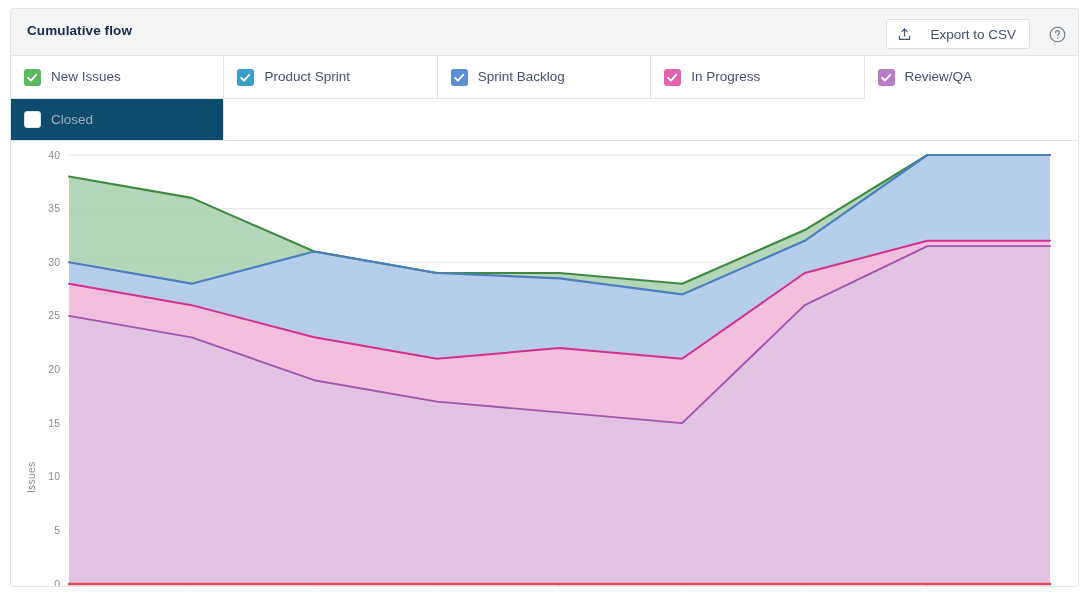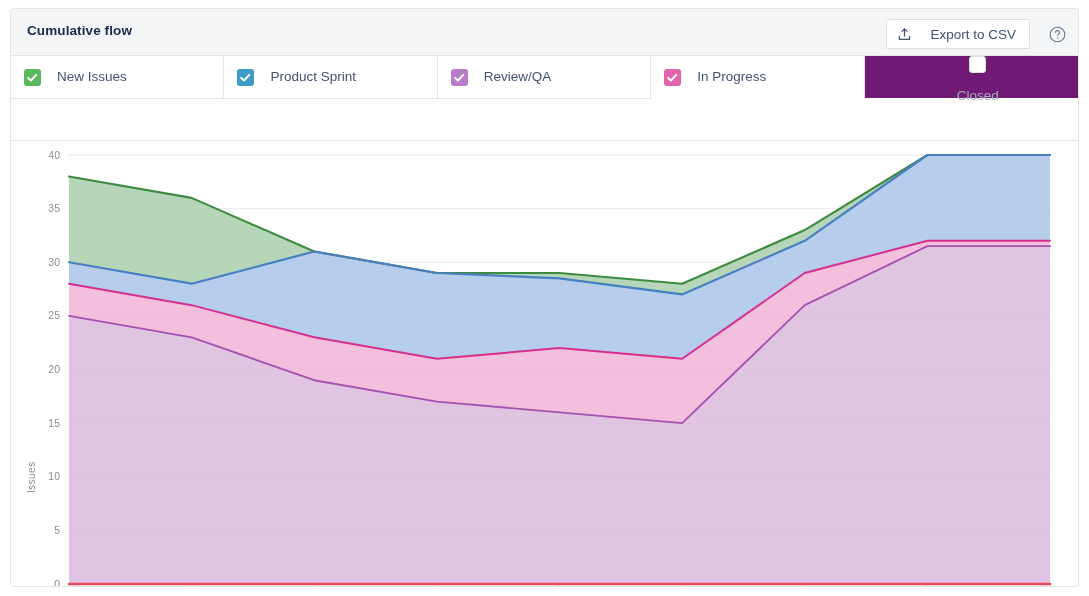--- a/index.html
+++ b/index.html
@@ -67,31 +67,31 @@
   .legend {
     display: grid;
     grid-template-columns: repeat(5, 1fr);
     border-bottom: 1px solid #e2e4e6;
   }
   .legend-cell {
     height: 42px;
     display: flex;
     align-items: center;
     padding-left: 13px;
-    gap: 16px;
+    gap: 10px;
     border-right: 1px solid #e2e4e6;
     border-top: 1px solid #e2e4e6;
     background: #ffffff;
     cursor: pointer;
     font-size: 13.5px;
     color: #42526e;
   }
   .legend-cell:nth-child(-n+5) { border-top: none; }
   .legend-cell.blank { border-right: none; background: #ffffff; }
-  .legend-cell.disabled { background: #701a75; color: #a5adba; cursor: default; flex-direction: column; }
+  .legend-cell.disabled { background: #0c4a6e; color: #a5adba; cursor: default; }
   .legend-cell:nth-child(5n) { border-right: none; }
 
   .cb {
     width: 17px; height: 17px;
     border-radius: 3px;
     flex: 0 0 auto;
     position: relative;
     display: block;
   }
   .cb svg { position: absolute; left: 1px; top: 1px; }
@@ -170,37 +170,45 @@
 
       <div class="legend-cell">
         <span class="cb" style="background:#3d9bc7">
           <svg width="15" height="15" viewBox="0 0 15 15">
               <path d="M3.2 7.8l2.7 2.8 5.3-5.8" stroke="#ffffff" stroke-width="1.9" fill="none" stroke-linecap="round" stroke-linejoin="round"></path>
             </svg>
         </span>
         <span class="legend-label">Product Sprint</span>
       </div>
 
+      <div class="legend-cell">
+        <span class="cb" style="background:#5b8ed4">
+          <svg width="15" height="15" viewBox="0 0 15 15">
+              <path d="M3.2 7.8l2.7 2.8 5.3-5.8" stroke="#ffffff" stroke-width="1.9" fill="none" stroke-linecap="round" stroke-linejoin="round"></path>
+            </svg>
+        </span>
+        <span class="legend-label">Sprint Backlog</span>
+      </div>
+
+      <div class="legend-cell">
+        <span class="cb" style="background:#e263ae">
+          <svg width="15" height="15" viewBox="0 0 15 15">
+              <path d="M3.2 7.8l2.7 2.8 5.3-5.8" stroke="#ffffff" stroke-width="1.9" fill="none" stroke-linecap="round" stroke-linejoin="round"></path>
+            </svg>
+        </span>
+        <span class="legend-label">In Progress</span>
+      </div>
 
       <div class="legend-cell">
         <span class="cb" style="background:#b87cc9">
           <svg width="15" height="15" viewBox="0 0 15 15">
               <path d="M3.2 7.8l2.7 2.8 5.3-5.8" stroke="#ffffff" stroke-width="1.9" fill="none" stroke-linecap="round" stroke-linejoin="round"></path>
             </svg>
         </span>
         <span class="legend-label">Review/QA</span>
-      </div>
-
-      <div class="legend-cell">
-        <span class="cb" style="background:#e263ae">
-          <svg width="15" height="15" viewBox="0 0 15 15">
-              <path d="M3.2 7.8l2.7 2.8 5.3-5.8" stroke="#ffffff" stroke-width="1.9" fill="none" stroke-linecap="round" stroke-linejoin="round"></path>
-            </svg>
-        </span>
-        <span class="legend-label">In Progress</span>
       </div>
 
 
       <div class="legend-cell disabled">
         <span class="cb unchecked"></span>
         <span class="legend-label">Closed</span>
       </div>
 
       <div class="legend-cell blank"></div>
       <div class="legend-cell blank"></div>

